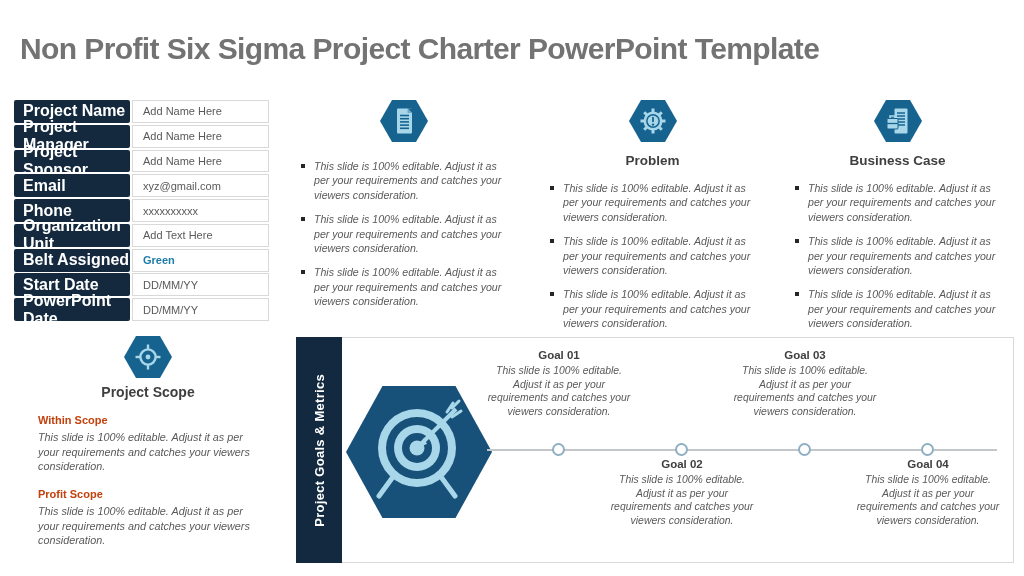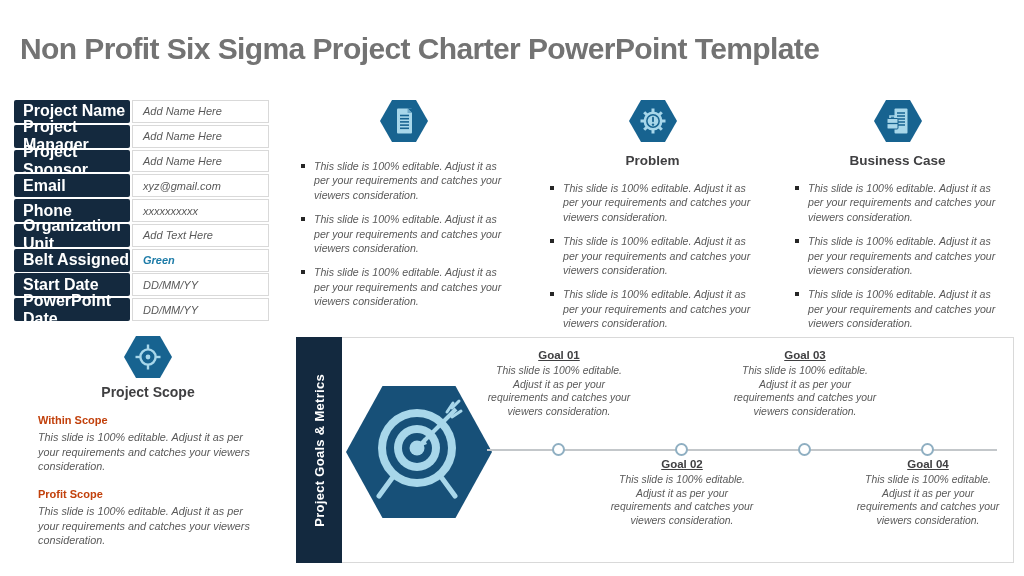--- a/index.html
+++ b/index.html
@@ -6,21 +6,21 @@
   html,body { background:#fff; }
   body { font-family:"Liberation Sans", sans-serif; }
   .slide { position:relative; width:1024px; height:576px; background:#ffffff; overflow:hidden; }
 
   
   .title { position:absolute; left:20px; top:32px; font-size:30px; font-weight:700; color:#737373; letter-spacing:-0.6px; white-space:nowrap; }
 
   
   .ptable { position:absolute; left:14px; top:100px; display:grid; grid-template-columns:116px 137px; grid-auto-rows:22.9px; row-gap:1.9px; column-gap:2px; }
   .cell-label { background:#14293e; color:#ffffff; font-size:16px; font-weight:bold; display:flex; align-items:center; padding:0 0 0 9px; border-radius:2px; }
-  .cell-value { background:#ffffff; border:1px solid #d9d9d9; color:#595959; font-size:11px; font-style:italic; display:flex; align-items:center; padding:0 0 0 10px;text-align:right; }
+  .cell-value { background:#ffffff; border:1px solid #d9d9d9; color:#595959; font-size:11px; display:flex; align-items:center; padding:0 0 0 10px;text-align:right; }
   .cell-value.hl { color:#1e7ca8; font-weight:bold; }
 
   
   .col { position:absolute; top:100px; }
   .col .hexwrap { text-align:center; }
   .sec-title { margin-top:7px; text-align:center; font-size:13.5px; font-weight:bold; color:#3f3f41; }
   .bullets { margin-top:13px; }
   .bullet { display:flex; margin-bottom:10px; }
   .bullet-marker { width:4px; height:4px; background:#262626; margin:5px 9px 0 4px; flex:none; }
   .bullet-text { font-size:10.6px; font-style:italic; color:#595959; line-height:1.36; }
@@ -34,21 +34,21 @@
   .scope-item-p { font-size:10.8px; font-style:italic; color:#595959; line-height:1.36; }
 
   
   .panel { position:absolute; left:296px; top:337px; width:718px; height:226px; background:#ffffff; border:1px solid #d9d9d9; }
   .panel-sidebar { position:absolute; left:296px; top:337px; width:46px; height:226px; background:#13293f; display:flex; align-items:center; justify-content:center; }
   .panel-sidebar span { writing-mode:vertical-rl; transform:rotate(180deg); color:#ffffff; font-size:13px; font-weight:bold; letter-spacing:0.3px; white-space:nowrap; }
   .big-hex { position:absolute; left:346px; top:386px; }
   .timeline-line { position:absolute; left:487px; top:449px; width:510px; height:2px; background:#c3c7ca; }
   .timeline-node { position:absolute; width:13px; height:13px; border-radius:50%; background:#ffffff; border:2px solid #8fafc2; top:443px; }
   .goal { position:absolute; width:150px; text-align:center; }
-  .goal-title { font-size:11.5px; font-weight:bold; color:#3f3f41; margin-bottom:3px;text-decoration:underline; }
+  .goal-title { font-size:11.5px; font-weight:bold; color:#3f3f41; margin-bottom:3px; }
   .goal-text { font-size:10.4px; font-style:italic; color:#595959; line-height:1.32; }
 </style>
 </head>
 <body>
 
 <div class="slide">
 
   <div class="title">Non Profit Six Sigma Project Charter PowerPoint Template</div>
 
   <div class="ptable">

